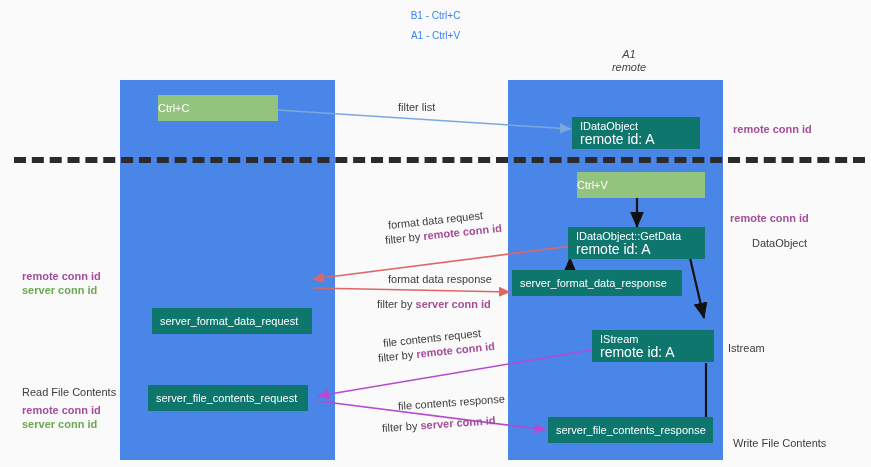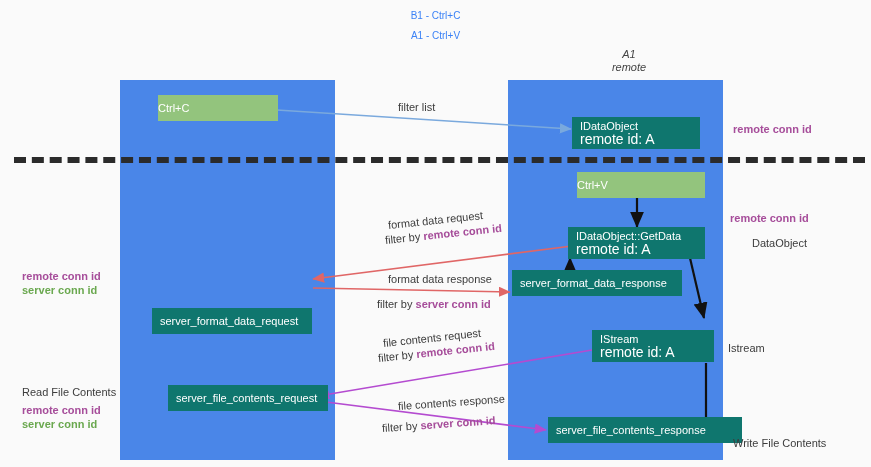--- a/index.html
+++ b/index.html
@@ -101,21 +101,21 @@
   <div class="dashed"></div>
 
   <div class="node green" style="left:158px;top:95px;width:120px;height:26px;">
     <div>Ctrl+C</div>
   </div>
 
   <div class="node orange" style="left:152px;top:268px;width:160px;height:26px;margin-top:40px;">
     <div>server_format_data_request</div>
   </div>
 
-  <div class="node orange" style="left:168px;top:385px;width:160px;height:26px;">
+  <div class="node orange" style="left:148px;top:385px;width:160px;height:26px;">
     <div>server_file_contents_request</div>
   </div>
 
   <div class="node orange" style="left:572px;top:117px;width:128px;height:32px;">
     <div>IDataObject</div>
     <div class="l2">remote id: A</div>
   </div>
 
   <div class="node green" style="left:577px;top:172px;width:128px;height:26px;">
     <div>Ctrl+V</div>
@@ -128,21 +128,21 @@
 
   <div class="node orange" style="left:512px;top:270px;width:170px;height:26px;">
     <div>server_format_data_response</div>
   </div>
 
   <div class="node orange" style="left:592px;top:330px;width:122px;height:32px;">
     <div>IStream</div>
     <div class="l2">remote id: A</div>
   </div>
 
-  <div class="node orange" style="left:548px;top:417px;width:194px;height:26px;">
+  <div class="node orange" style="left:548px;top:417px;width:165px;height:26px;">
     <div>server_file_contents_response</div>
   </div>
 
   <div class="edge-label" style="left:398px;top:101px;">filter list</div>
 
   <div class="edge-label" style="left:388px;top:219px;transform:rotate(-6deg);">format data request</div>
   <div class="edge-label" style="left:385px;top:234px;transform:rotate(-6deg);">
     <span>filter by </span><span class="e-purple">remote conn id</span>
   </div>
 

